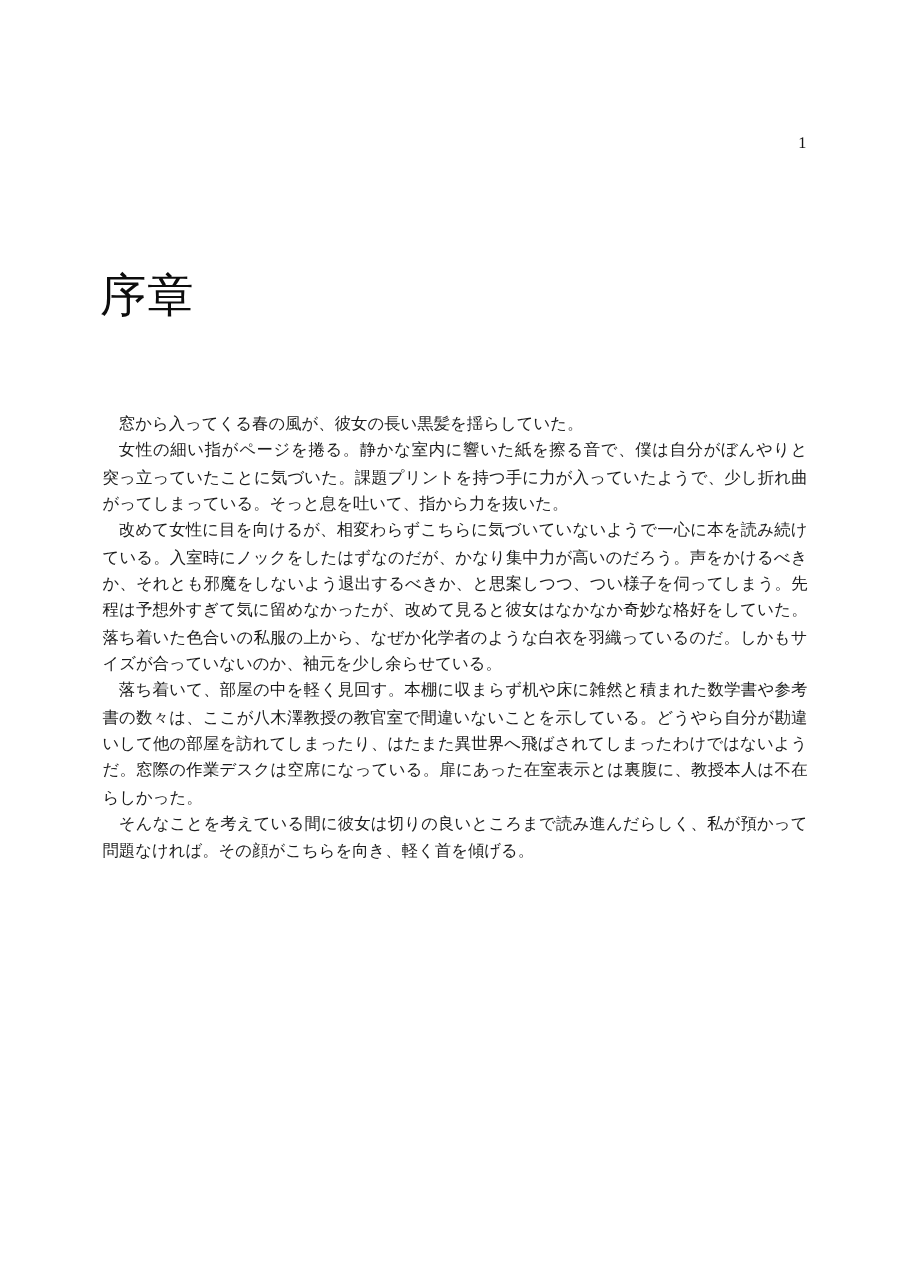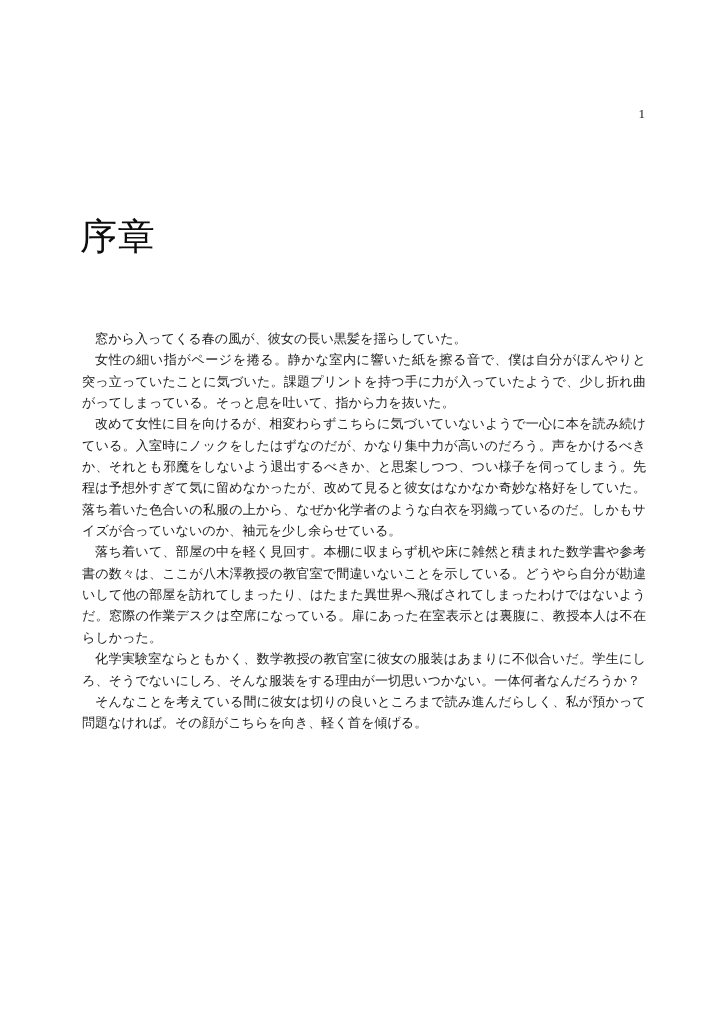--- a/index.html
+++ b/index.html
@@ -90,17 +90,16 @@
 
   <div class="folio">1</div>
 
   <h1 class="chapter-title">序章</h1>
 
   <div class="body-text">
       <p class="indent">窓から入ってくる春の風が、彼女の長い黒髪を揺らしていた。</p>
       <p class="indent">女性の細い指がページを捲る。静かな室内に響いた紙を擦る音で、僕は自分がぼんやりと突っ立っていたことに気づいた。課題プリントを持つ手に力が入っていたようで、少し折れ曲がってしまっている。そっと息を吐いて、指から力を抜いた。</p>
       <p class="indent">改めて女性に目を向けるが、相変わらずこちらに気づいていないようで一心に本を読み続けている。入室時にノックをしたはずなのだが、かなり集中力が高いのだろう。声をかけるべきか、それとも邪魔をしないよう退出するべきか、と思案しつつ、つい様子を伺ってしまう。先程は予想外すぎて気に留めなかったが、改めて見ると彼女はなかなか奇妙な格好をしていた。落ち着いた色合いの私服の上から、なぜか化学者のような白衣を羽織っているのだ。しかもサイズが合っていないのか、袖元を少し余らせている。</p>
       <p class="indent">落ち着いて、部屋の中を軽く見回す。本棚に収まらず机や床に雑然と積まれた数学書や参考書の数々は、ここが八木澤教授の教官室で間違いないことを示している。どうやら自分が勘違いして他の部屋を訪れてしまったり、はたまた異世界へ飛ばされてしまったわけではないようだ。窓際の作業デスクは空席になっている。扉にあった在室表示とは裏腹に、教授本人は不在らしかった。</p>
-      <p class="indent">化学実験室ならともかく、数学教授の教官室に彼女の服装はあまりに不似合いだ。学生にしろ、そうでないにしろ、そんな服装をする理由が一切思いつかない。一体何者なんだろうか？</p>
       <p class="indent">そんなことを考えている間に彼女は切りの良いところまで読み進んだらしく、私が預かって問題なければ。その顔がこちらを向き、軽く首を傾げる。</p>
     </div>
 
 </div>
 
 </body></html>

